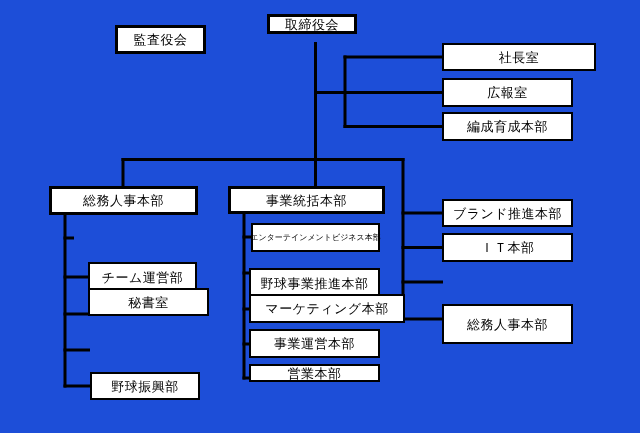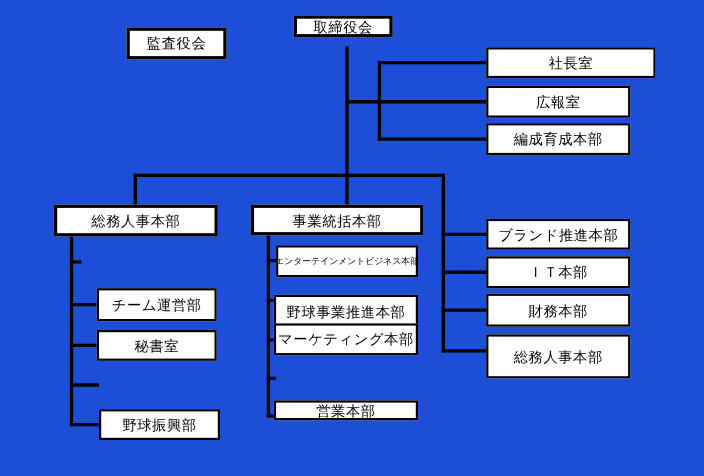--- a/index.html
+++ b/index.html
@@ -77,27 +77,27 @@
 
   <div class="node thick" style="left:115px;top:25px;width:91px;height:29px">監査役会</div>
   <div class="node thick" style="left:267px;top:14px;width:90px;height:20px">取締役会</div>
 
   <div class="node" style="left:442px;top:43px;width:154px;height:28px">社長室</div>
   <div class="node" style="left:442px;top:78px;width:131px;height:29px">広報室</div>
   <div class="node" style="left:442px;top:112px;width:131px;height:29px">編成育成本部</div>
 
   <div class="node thick" style="left:49px;top:186px;width:149px;height:29px">総務人事本部</div>
   <div class="node" style="left:88px;top:262px;width:109px;height:30px">チーム運営部</div>
-  <div class="node" style="left:88px;top:300px;width:109px;height:28px">秘書室</div>
+  <div class="node" style="left:88px;top:288px;width:121px;height:28px">秘書室</div>
   <div class="node" style="left:90px;top:372px;width:110px;height:28px">野球振興部</div>
 
   <div class="node thick" style="left:228px;top:186px;width:157px;height:28px">事業統括本部</div>
   <div class="node tiny" style="left:251px;top:223px;width:129px;height:29px">エンターテインメントビジネス本部</div>
   <div class="node" style="left:249px;top:268px;width:131px;height:30px">野球事業推進本部</div>
-  <div class="node" style="left:249px;top:294px;width:131px;height:29px">マーケティング本部</div>
+  <div class="node" style="left:249px;top:294px;width:156px;height:29px">マーケティング本部</div>
+  <div class="node" style="left:249px;top:329px;width:131px;height:29px">事業運営本部</div>
   <div class="node" style="left:249px;top:364px;width:131px;height:18px">営業本部</div>
 
   <div class="node" style="left:442px;top:199px;width:131px;height:28px">ブランド推進本部</div>
   <div class="node" style="left:442px;top:233px;width:131px;height:29px">ＩＴ本部</div>
-  <div class="node" style="left:442px;top:267px;width:131px;height:30px">財務本部</div>
   <div class="node" style="left:442px;top:304px;width:131px;height:40px">総務人事本部</div>
 
 </div>
 
 </body></html>

